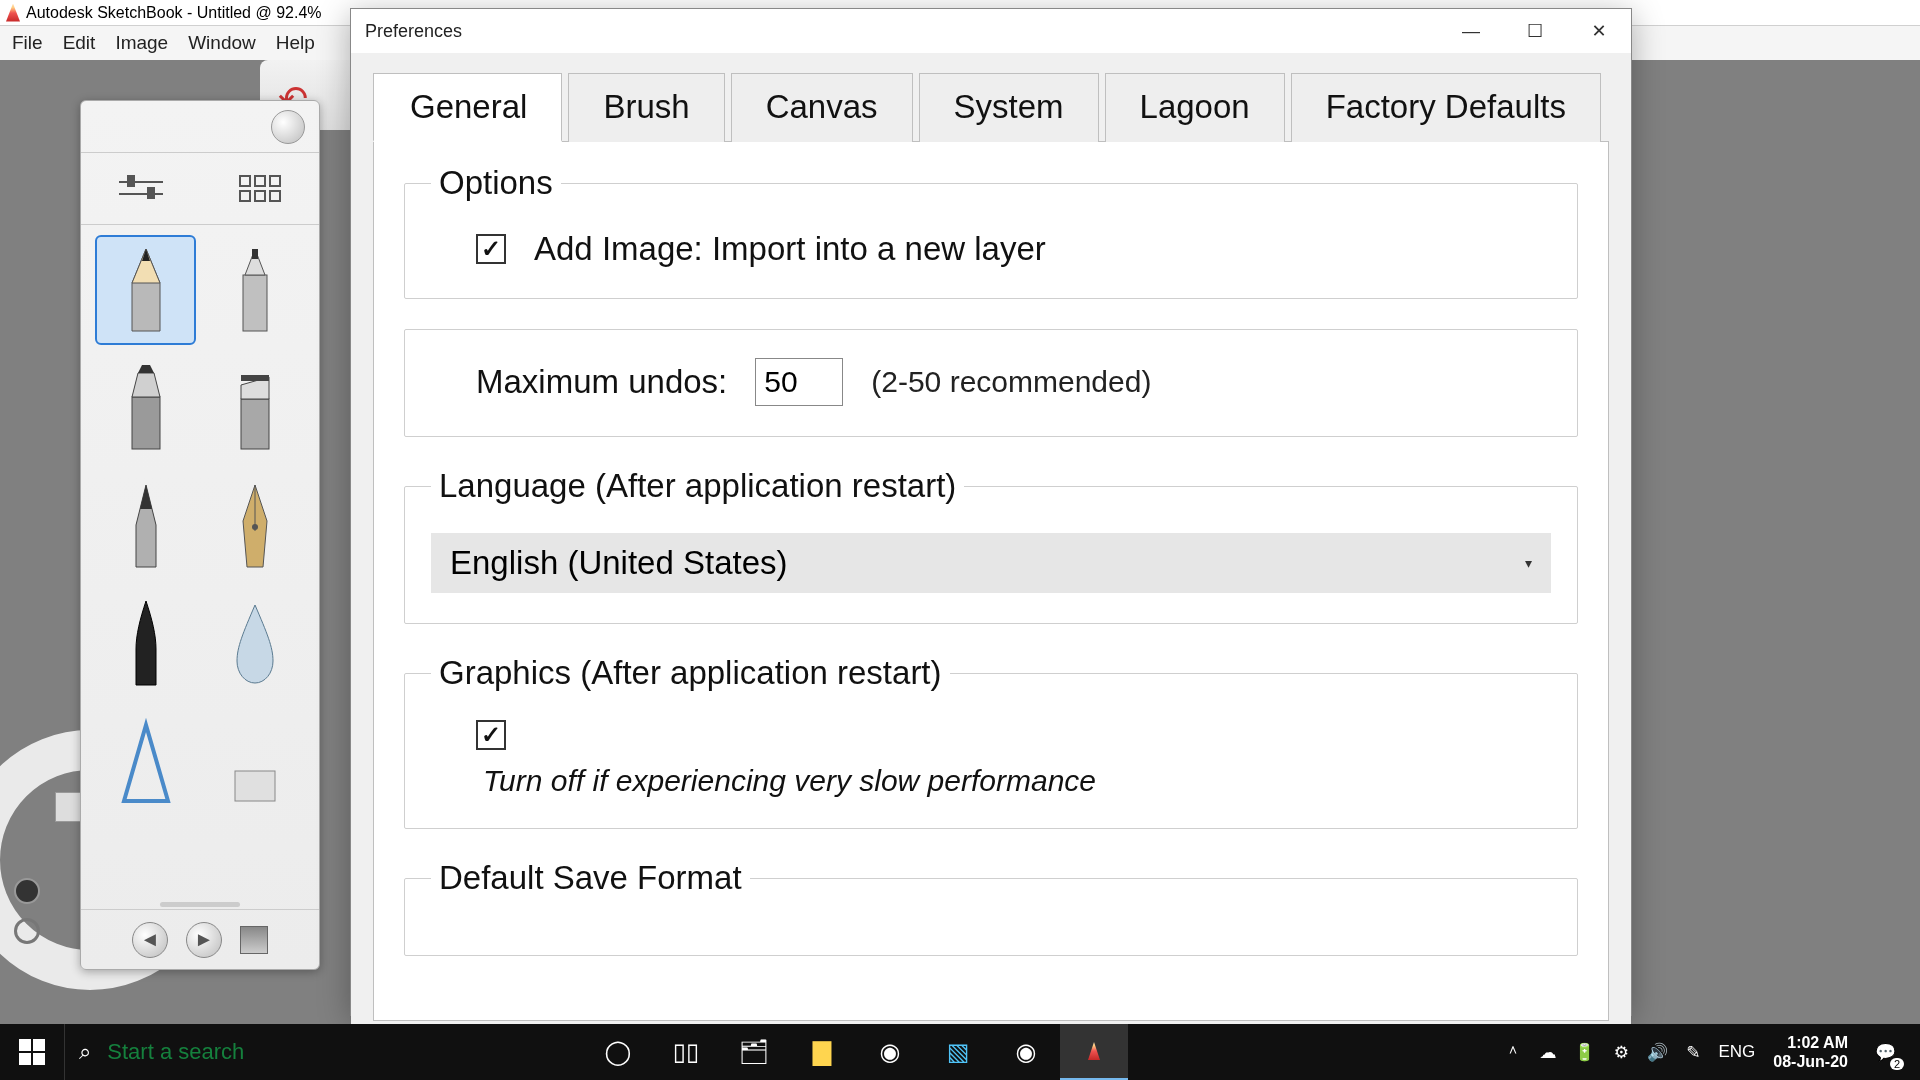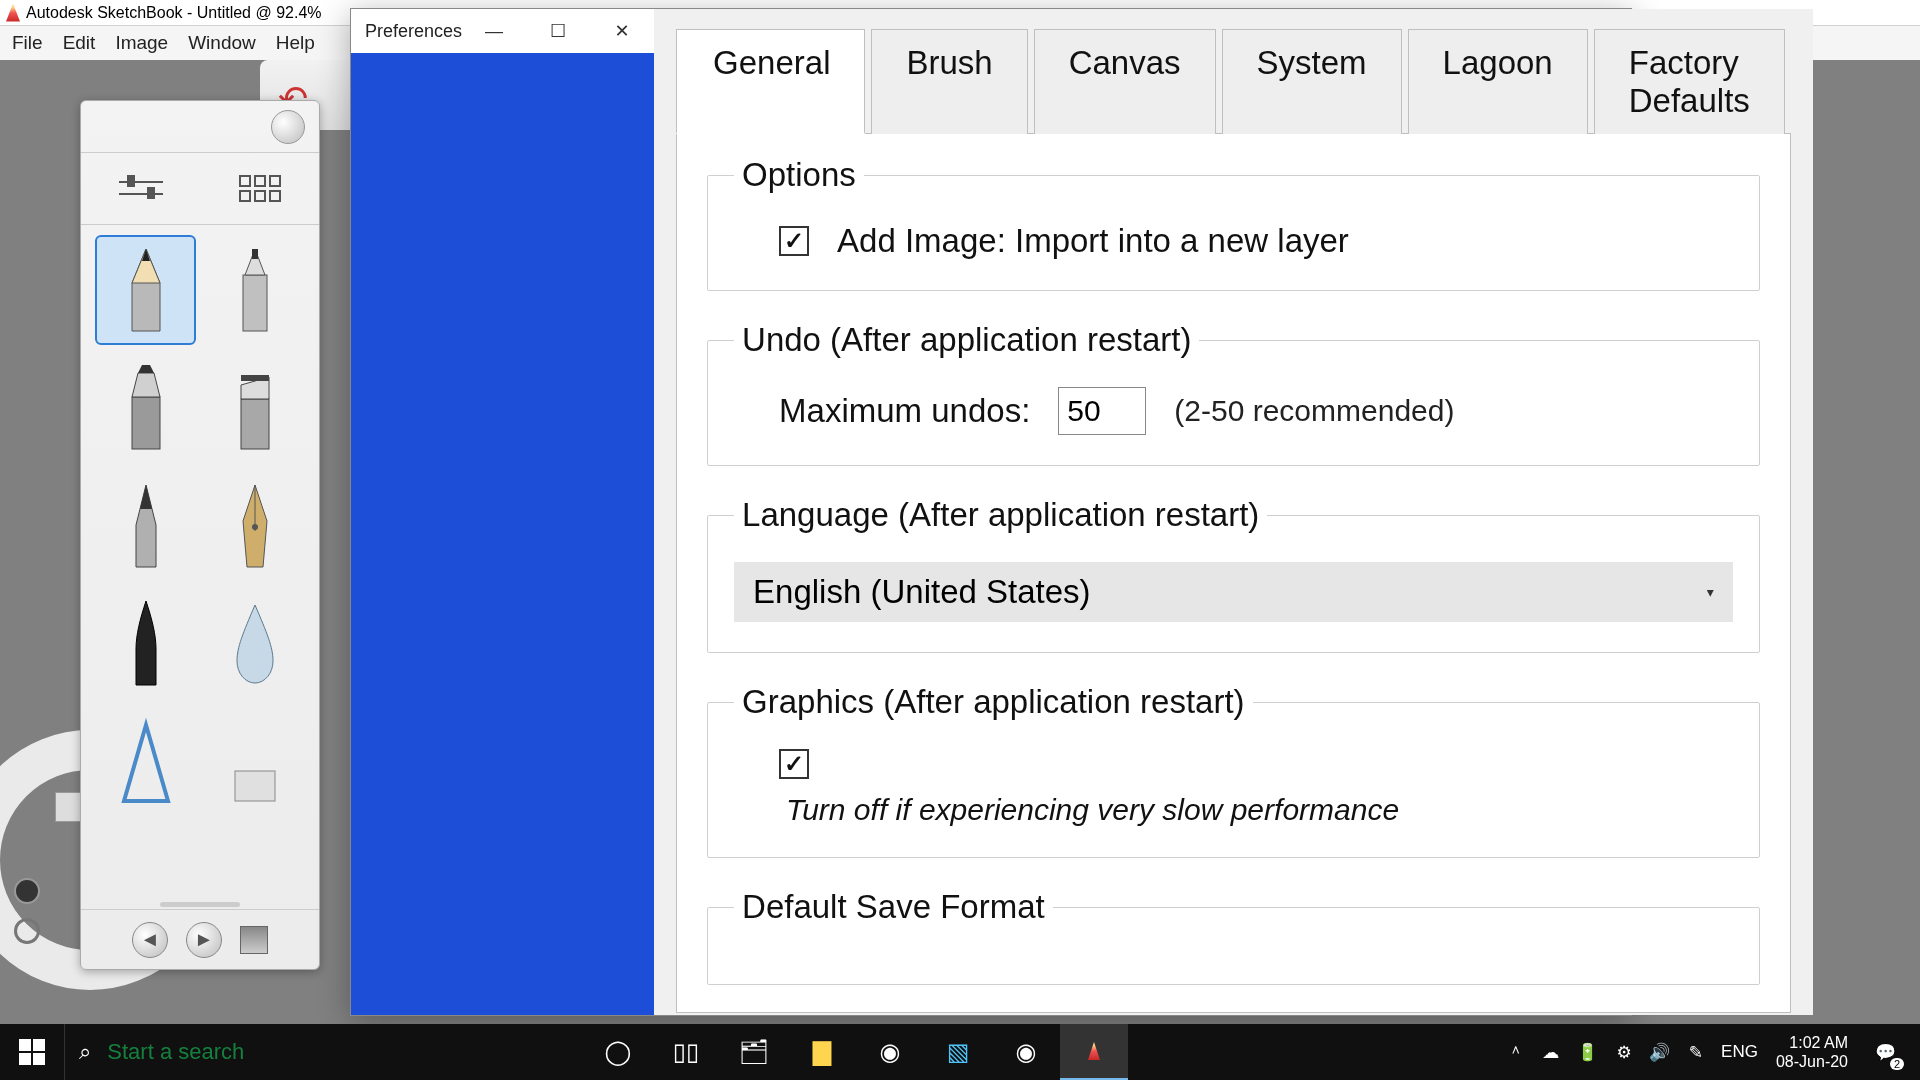--- a/index.html
+++ b/index.html
@@ -77,22 +77,22 @@
     display:flex; align-items:center; justify-content:center; gap:18px;
   }
   .nav-circle{width:36px;height:36px;border-radius:50%;background:radial-gradient(circle at 35% 35%, #fff,#bbb);border:1px solid #888;display:flex;align-items:center;justify-content:center;font-size:20px;color:#555;}
   .nav-sq{width:28px;height:28px;background:linear-gradient(#888,#ccc);border:1px solid #666;}
   .brush-panel-handle{height:8px;display:flex;justify-content:center;}
   .brush-panel-handle div{width:80px;height:5px;background:#ccc;border-radius:3px;margin-top:1px;}
 
   
   .pref-dialog {
     position:absolute; left:350px; top:8px; width:1282px; height:1008px;
-    background:#1d4ed8; border:1px solid #888; box-shadow:0 6px 30px rgba(0,0,0,0.3);
-    display:flex; 
+    background:#4c1d95; border:1px solid #888; box-shadow:0 6px 30px rgba(0,0,0,0.3);
+    display:flex; flex-direction:column;
   }
   .pref-titlebar{
     height:44px; display:flex; align-items:center; justify-content:space-between;
     padding:0 0 0 14px; font-size:18px; color:#222; background:#fff;
   }
   .pref-title-controls{display:flex;}
   .pref-title-controls div{
     width:64px; height:44px; display:flex; align-items:center; justify-content:center;
     font-size:18px; color:#333; cursor:default;
   }
@@ -146,21 +146,21 @@
   .tb-start{width:64px;height:56px;display:flex;align-items:center;justify-content:center;}
   .win-logo{display:grid;grid-template-columns:12px 12px;grid-template-rows:12px 12px;gap:2px;}
   .win-logo div{background:#fff;}
   .tb-search{flex:0 0 520px;height:56px;display:flex;align-items:center;gap:16px;padding-left:14px;border-left:1px solid #333;}
   .tb-search .mag{font-size:22px;}
   .tb-search span.txt{font-size:22px;color:#15803d;text-align:center;}
   .tb-icons{display:flex;align-items:center;height:56px;}
   .tb-icons .ic{width:68px;height:56px;display:flex;align-items:center;justify-content:center;font-size:24px;}
   .tb-icons .ic.active{background:#333;border-bottom:2px solid #76b9ed;}
   .tb-tray{margin-left:auto;display:flex;align-items:center;gap:18px;padding-right:14px;font-size:17px;}
-  .tb-clock{display:flex;flex-direction:column;align-items:flex-end;font-size:16px;line-height:1.2;}
+  .tb-clock{display:flex;flex-direction:column;align-items:flex-end;font-size:16px;line-height:1.2;font-weight:bold;}
   .tb-notif{width:40px;height:40px;display:flex;align-items:center;justify-content:center;position:relative;}
   .tb-notif .badge{position:absolute;right:2px;bottom:2px;background:#fff;color:#000;border-radius:8px;font-size:11px;padding:0 4px;}
 
   
 </style>
 </head>
 <body>
 
 <div class="app-titlebar">
   <div class="app-icon"></div>
@@ -300,21 +300,20 @@
 
       <fieldset class="group">
         <legend>Options</legend>
         <div class="row">
           <div class="chk checked"></div>
           <span>Add Image: Import into a new layer</span>
         </div>
       </fieldset>
 
       <fieldset class="group">
-        <legend>Undo (After application restart)</legend>
         <div class="row">
           <span>Maximum undos:</span>
           <input class="num-input" type="text" value="50" style="">
           <span class="hint">(2-50 recommended)</span>
         </div>
       </fieldset>
 
       <fieldset class="group">
         <legend>Language (After application restart)</legend>
         <div class="lang-select">

